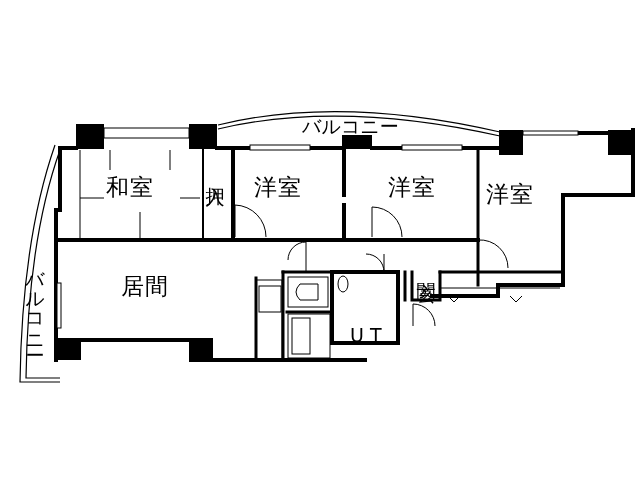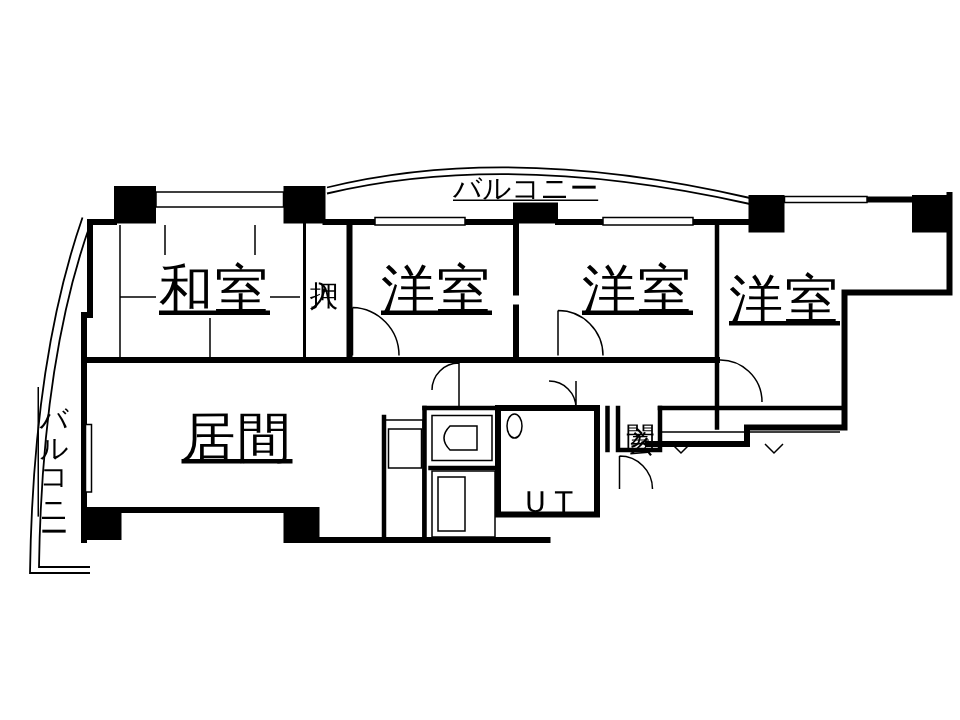--- a/index.html
+++ b/index.html
@@ -1,19 +1,19 @@
 <!DOCTYPE html>
 <html><head>
   <meta charset="utf-8">
   <style>
     html, body { margin: 0; padding: 0; background: #ffffff; }
     body { width: 640px; height: 480px; position: relative; overflow: hidden; font-family: "DejaVu Sans", sans-serif; }
     #plan { position: absolute; left: 0; top: 0; width: 640px; height: 480px; }
-    .label { position: absolute; color: #000; font-family: "DejaVu Sans", sans-serif; white-space: nowrap; line-height: 1; text-decoration: underline; }
-    .room-lg { font-size: 36px; letter-spacing: 1px; }
+    .label { position: absolute; color: #000; font-family: "DejaVu Sans", sans-serif; white-space: nowrap; line-height: 1; }
+    .room-lg { font-size: 23px; letter-spacing: 1px; }
     .room-sm { font-size: 19px; }
     .vert { writing-mode: vertical-rl; text-orientation: upright; }
   </style>
 </head>
 <body>
 
 <svg id="plan" viewBox="0 0 640 480" xmlns="http://www.w3.org/2000/svg">
   <g fill="none" stroke="#000">
 
     <path d="M218 125 Q340 95 500 132" stroke-width="1.2"></path>

